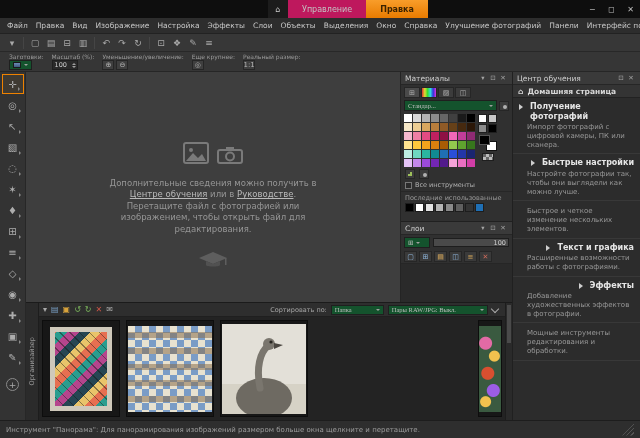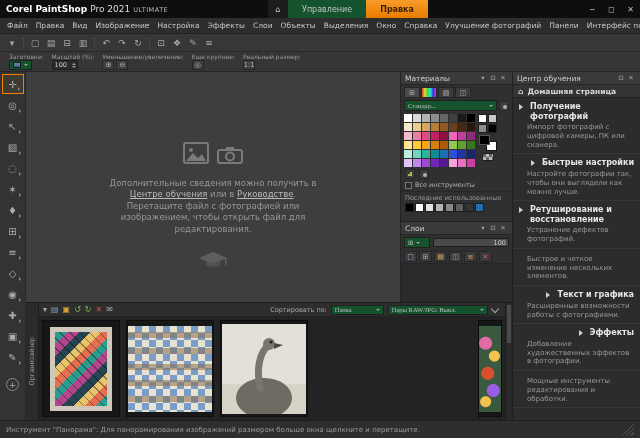--- a/index.html
+++ b/index.html
@@ -11,21 +11,21 @@
   .titlebar{position:absolute;top:0;left:0;right:0;height:18px;background:#0e0e0e;
     display:flex;align-items:center;font-size:9px;color:#e8e8e8;}
   .brand{display:flex;align-items:baseline;gap:3px;padding-left:6px;white-space:nowrap;}
   .brand .b1{font-weight:bold;color:#fff;}
   .brand .b2{font-weight:bold;color:#fff;}
   .brand .b3{color:#ddd;}
   .brand .b4{font-size:6.5px;color:#bdbdbd;letter-spacing:.5px;}
   .tb-tabs{position:absolute;left:268px;top:0;height:18px;display:flex;align-items:stretch;font-size:8px;}
   .home-btn{width:20px;display:flex;align-items:center;justify-content:center;color:#cfcfcf;background:#1c1c1c;}
   .tab{padding:0 14px;display:flex;align-items:center;}
-  .tab.manage{background:#14532d;color:#c3c3c3;}
+  .tab.manage{background:#be185d;color:#c3c3c3;}
   .tab.edit{background:linear-gradient(#f89d2a,#e87b00);color:#3c2300;font-weight:bold;}
   .winbtns{position:absolute;right:0;top:0;height:18px;display:flex;}
   .winbtn{width:19px;display:flex;align-items:center;justify-content:center;font-size:8px;color:#bdbdbd;}
 
   
   .menubar{position:absolute;top:18px;left:0;right:0;height:16px;background:#2d2d2d;
     border-bottom:1px solid #222;display:flex;align-items:center;font-size:7.5px;color:#c7c7c7;padding-left:3px;}
   .menu-item{padding:0 4px;white-space:nowrap;}
 
   
@@ -187,26 +187,20 @@
     clip-path:polygon(100% 0,100% 100%,0 100%);}
 
   .sw{flex:none;}
 </style>
 </head>
 <body>
 
 <div id="app">
 
   <div class="titlebar">
-    <div class="brand">
-      <span class="b1">Corel</span>
-      <span class="b2">PaintShop</span>
-      <span class="b3">Pro 2021</span>
-      <span class="b4">ULTIMATE</span>
-    </div>
     <div class="tb-tabs">
       <div class="home-btn">⌂</div>
       <div class="tab manage">Управление</div>
       <div class="tab edit">Правка</div>
     </div>
     <div class="winbtns">
       <div class="winbtn">─</div>
       <div class="winbtn">◻</div>
       <div class="winbtn">✕</div>
     </div>
@@ -602,27 +596,20 @@
         <div class="lc-desc">Импорт фотографий с цифровой камеры, ПК или сканера.</div>
       </div>
       <div class="lc-sec">
         <div class="lc-title">
             <span class="lc-arrow"></span>
             <span>Быстрые настройки</span>
           </div>
         <div class="lc-desc">Настройте фотографии так, чтобы они выглядели как можно лучше.</div>
       </div>
       <div class="lc-sec">
-        <div class="lc-title">
-            <span class="lc-arrow"></span>
-            <span>Ретуширование и восстановление</span>
-          </div>
-        <div class="lc-desc">Устранение дефектов фотографий.</div>
-      </div>
-      <div class="lc-sec">
         <div class="lc-desc">Быстрое и четкое изменение нескольких элементов.</div>
       </div>
       <div class="lc-sec">
         <div class="lc-title">
             <span class="lc-arrow"></span>
             <span>Текст и графика</span>
           </div>
         <div class="lc-desc">Расширенные возможности работы с фотографиями.</div>
       </div>
       <div class="lc-sec">

